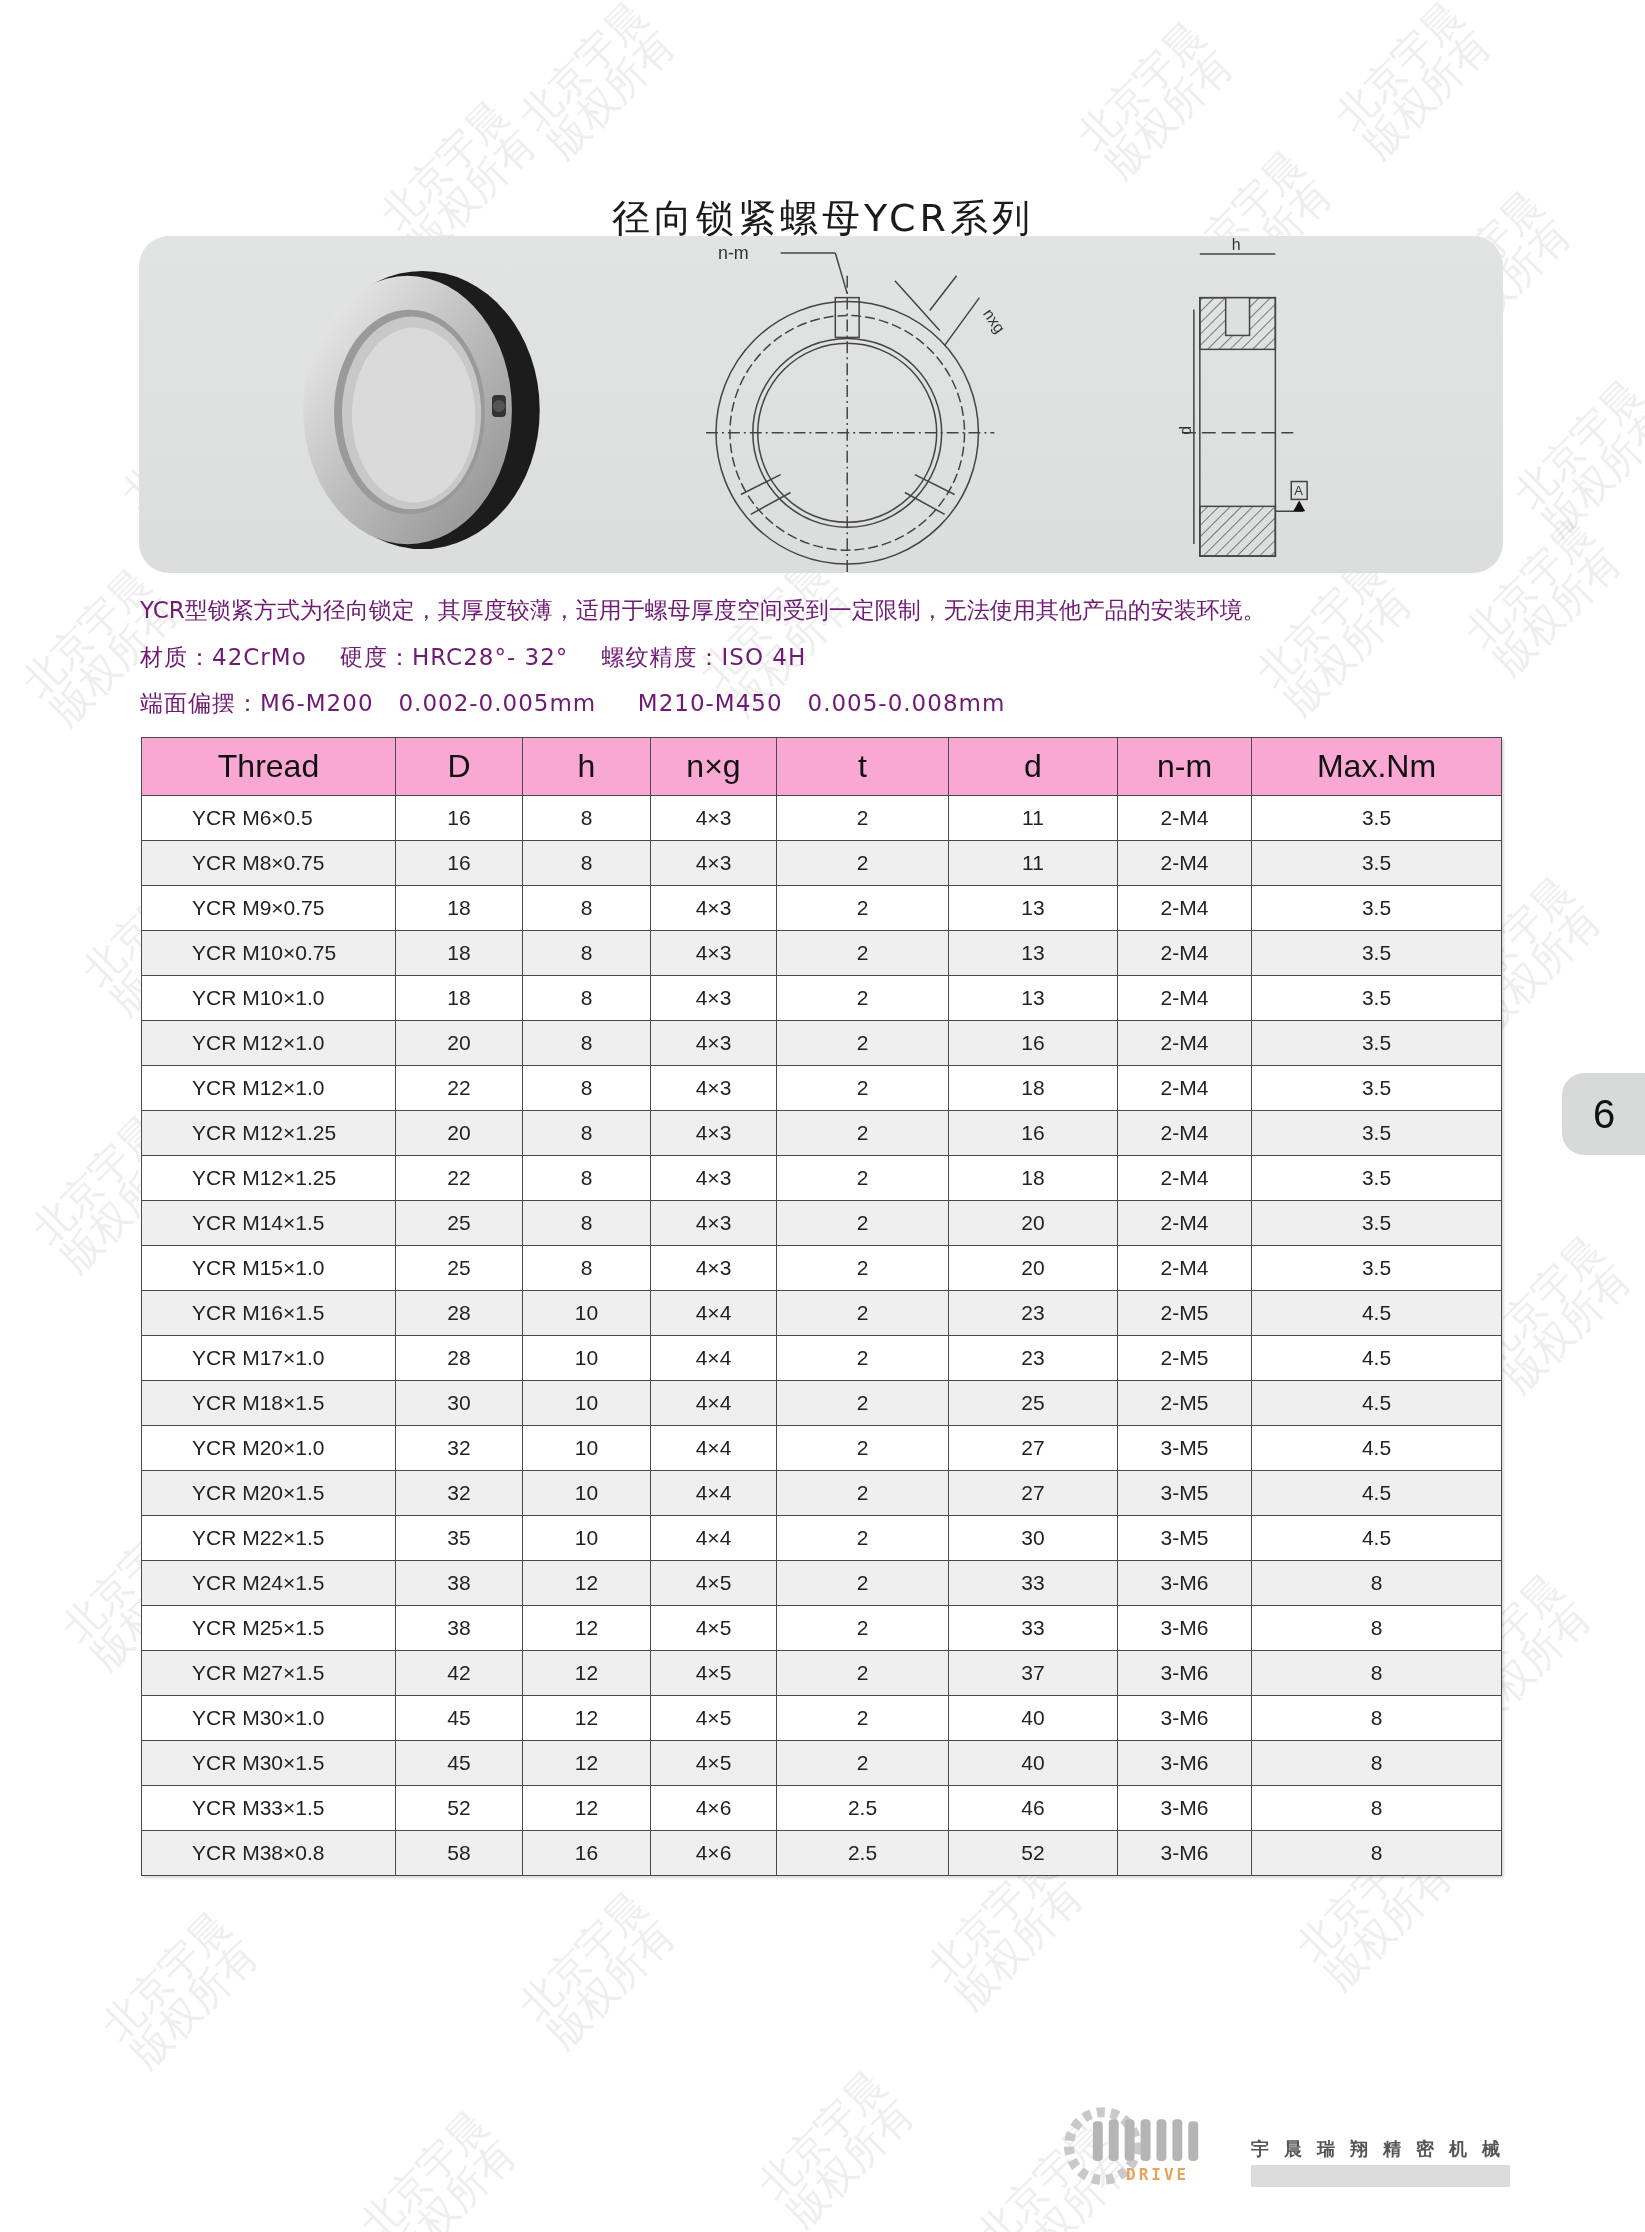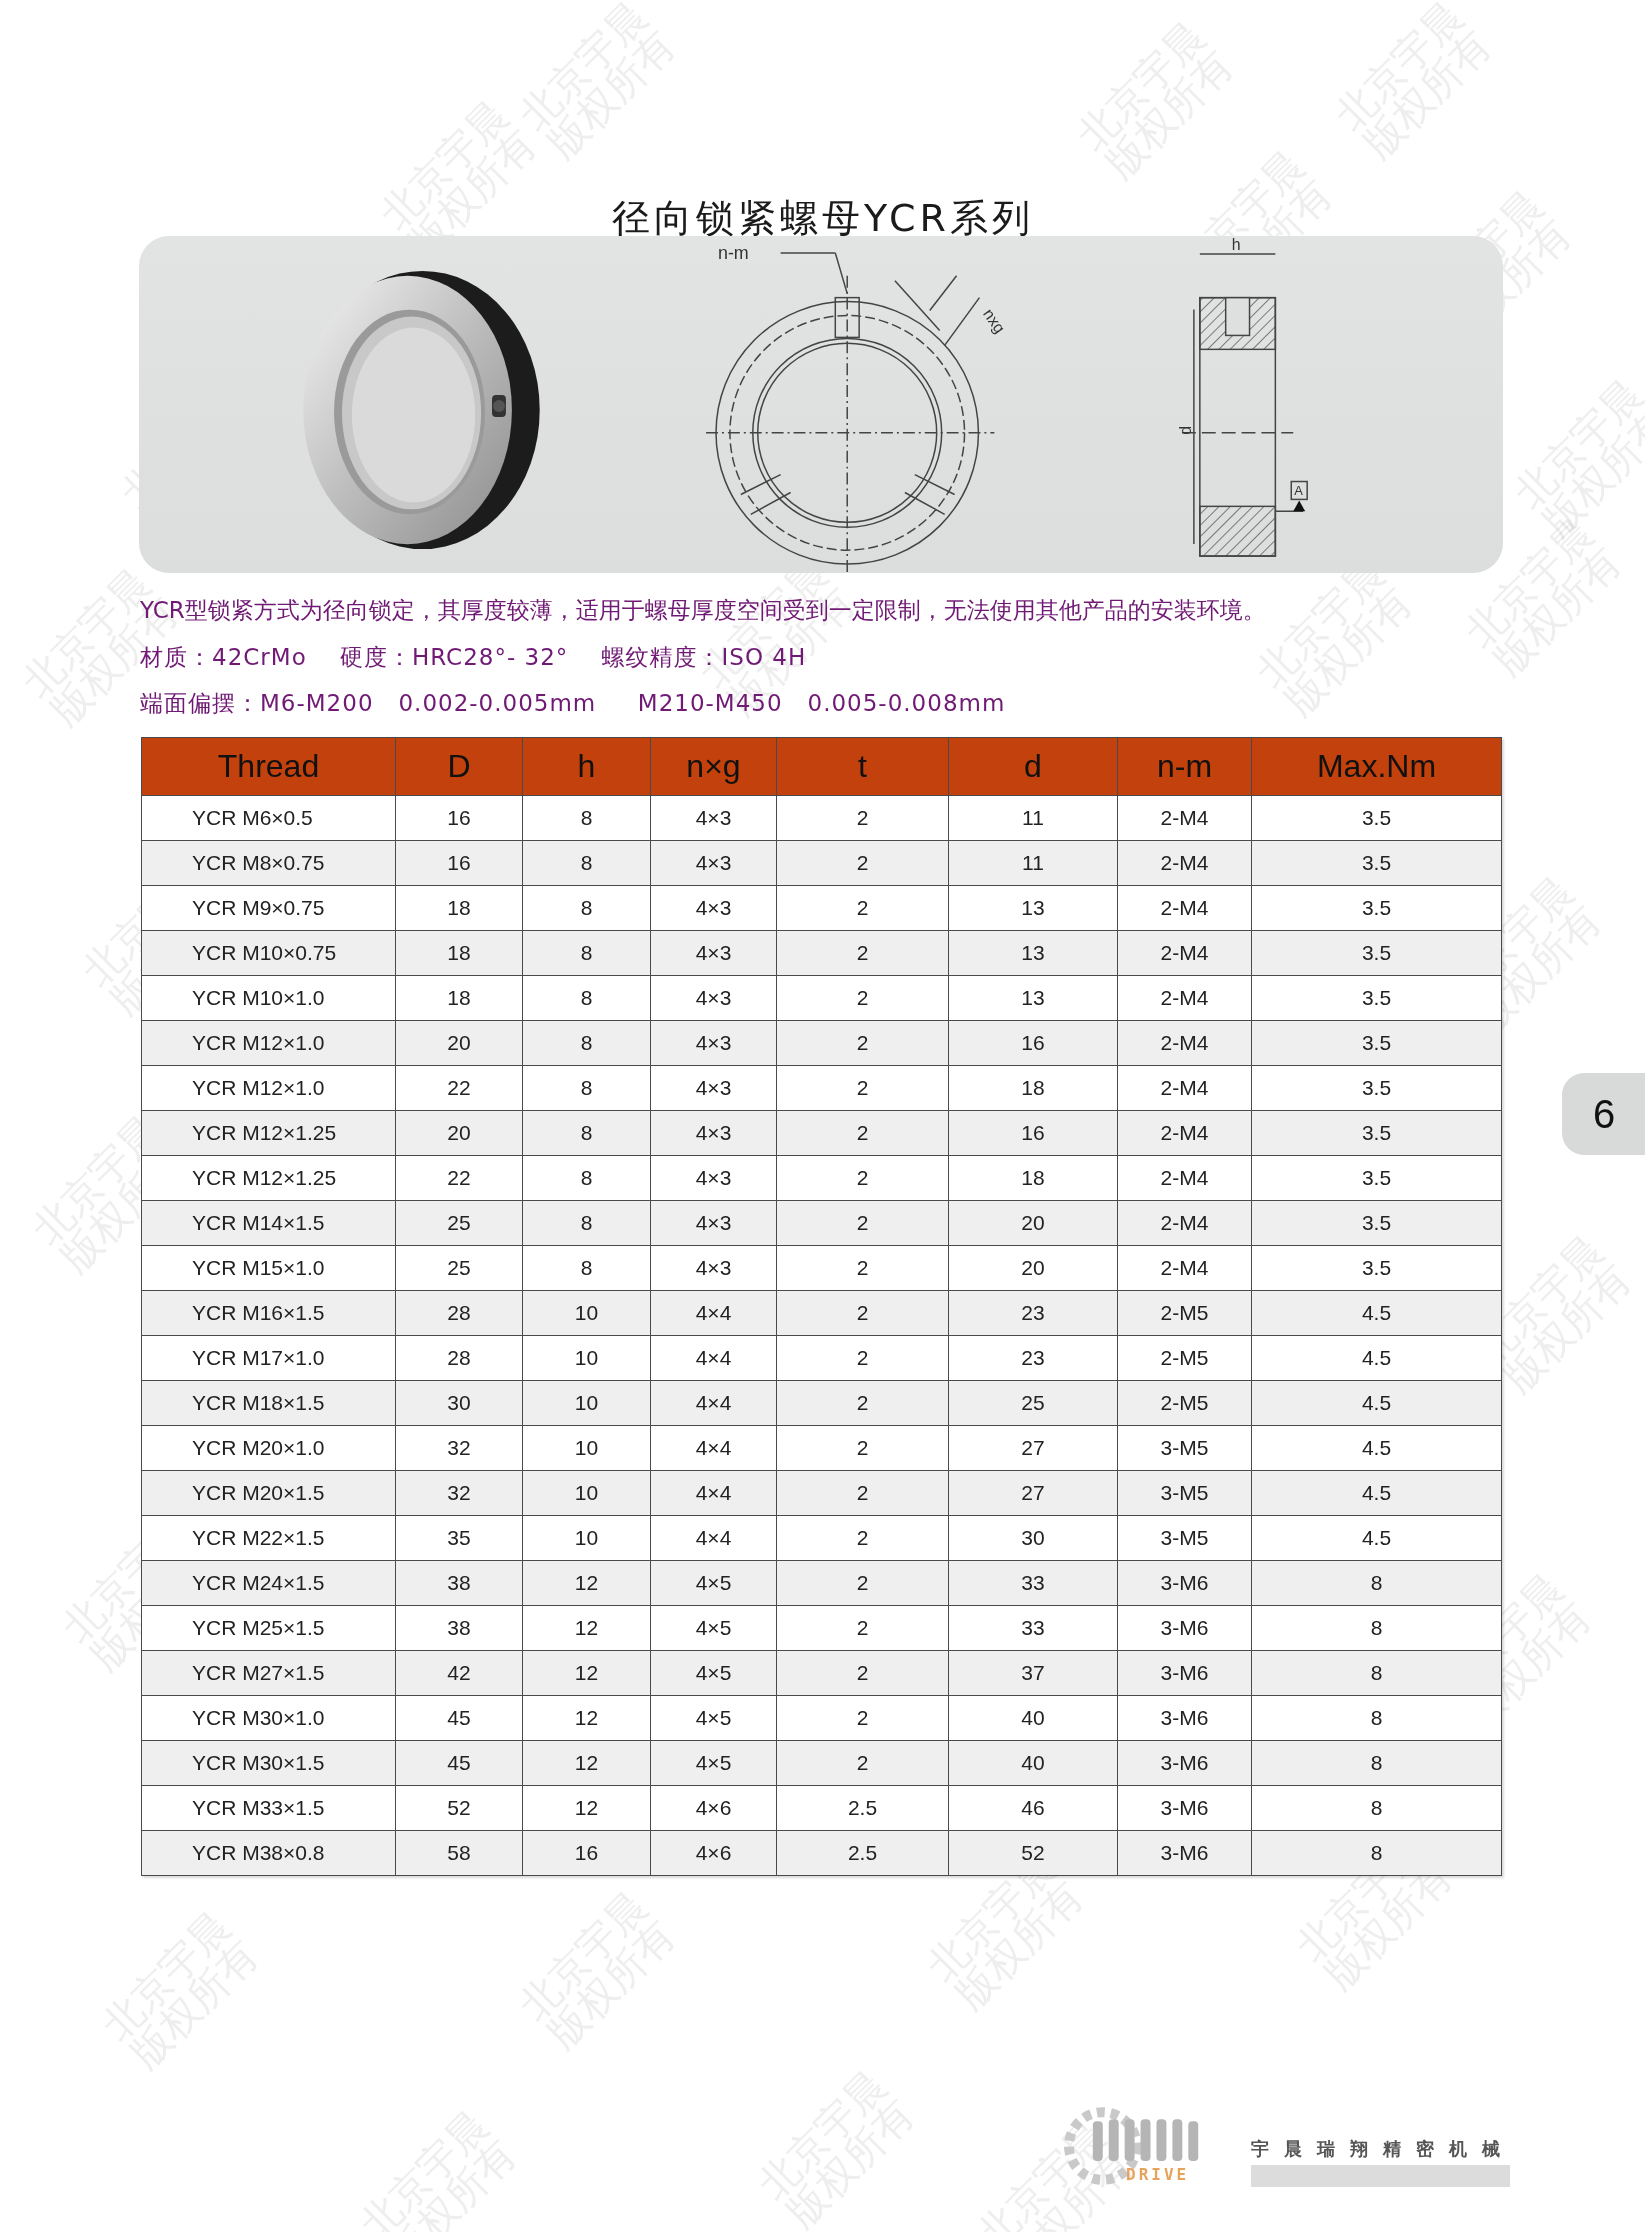--- a/index.html
+++ b/index.html
@@ -23,21 +23,21 @@
   .spec-table {
     position: absolute; left: 141px; top: 737px; width: 1361px;
     border-collapse: collapse; table-layout: fixed;
     font-family: "Liberation Sans", sans-serif;
     box-shadow: 2px 2px 2px rgba(0,0,0,0.15);
   }
   .spec-table th, .spec-table td {
     border: 1.5px solid #4a4a4a; text-align: center; padding: 0; color: #222;
   }
   .spec-table th {
-    height: 57px; background: #c2410c; font-size: 32px; font-weight: normal; color: #111;
+    height: 57px; background: #f9a8d4; font-size: 32px; font-weight: normal; color: #111;
   }
   .spec-table td { height: 44px; font-size: 21px; }
   .spec-table td.thread { text-align: left; padding-left: 50px; }
   .spec-table tbody tr:nth-child(odd) td { background: #ffffff; }
   .spec-table tbody tr:nth-child(even) td { background: #efefef; }
   .page-tab {
     position: absolute; left: 1562px; top: 1073px; width: 84px; height: 82px;
     background: #d8d9d9; border-radius: 22px 0 0 22px;
     font-family: "Liberation Sans", sans-serif; font-size: 40px; color: #111;
     display: flex; align-items: center; justify-content: center;

